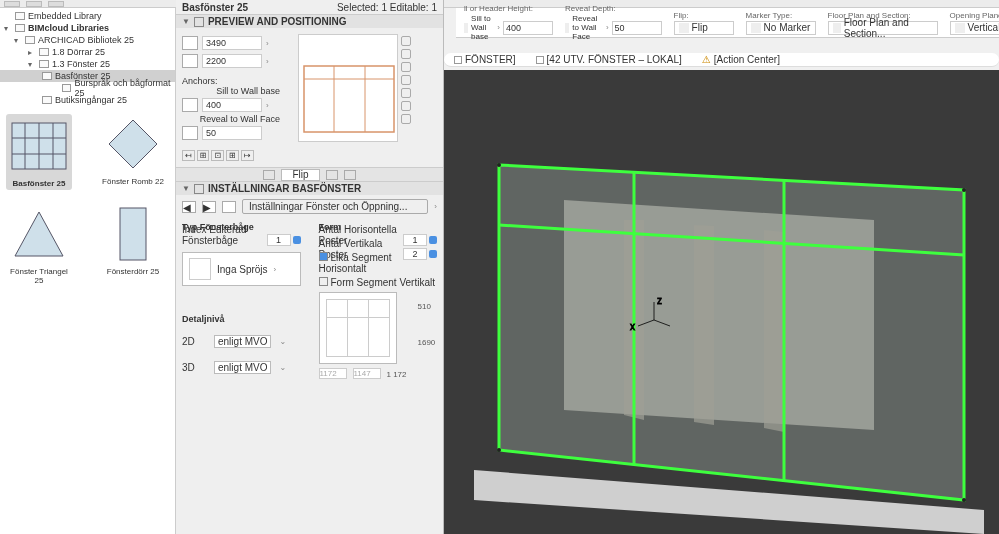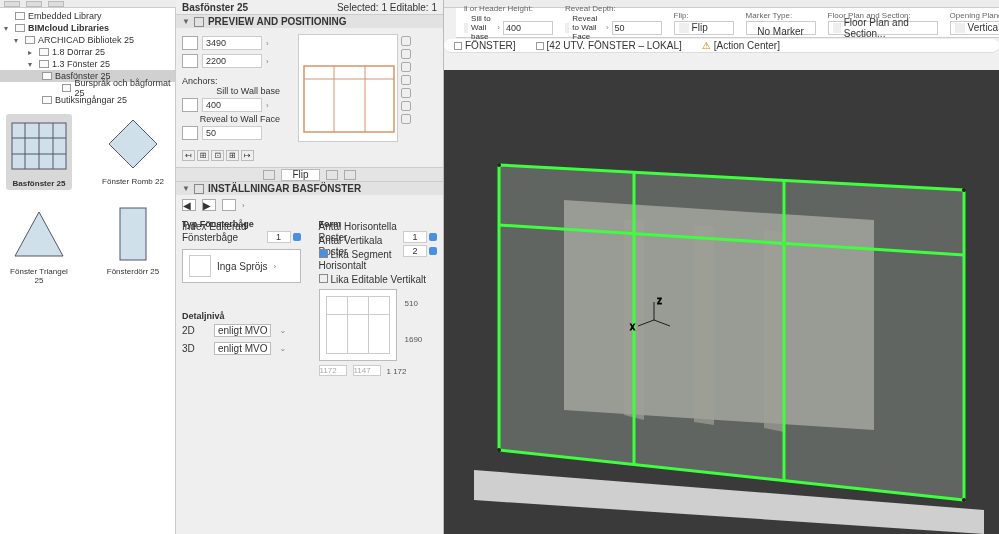--- a/index.html
+++ b/index.html
@@ -13,21 +13,21 @@
 #infostrip { position:absolute; left:456px; top:8px; right:0; height:30px; background:#fff; border-bottom:1px solid #ccc; display:flex; align-items:center; padding:0 8px; gap:12px; font-size:9px; }
 .infogroup { display:flex; flex-direction:column; gap:1px; }
 .infogroup .lbl { font-size:8px; color:#666; }
 .infogroup .val { display:flex; align-items:center; gap:3px; }
 .infogroup input { width:50px; height:14px; border:1px solid #ccc; padding:0 2px; font-size:9px; }
 .chev { font-size:8px; color:#888; }
 .dropdown { border:1px solid #ccc; padding:1px 4px; font-size:9px; background:#fff; height:14px; display:flex; align-items:center; gap:3px; min-width:60px;}
 .dd-icon { width:10px; height:10px; background:#eee; }
 
 
-#tabrow { position:absolute; left:444px; top:39px; right:0; height:14px; background:#fff; display:flex; gap:20px; padding:0 10px; font-size:9px; align-items:center; border-bottom:1px solid #ddd;border-radius:7px;}
+#tabrow { position:absolute; left:444px; top:53px; right:0; height:14px; background:#fff; display:flex; gap:20px; padding:0 10px; font-size:9px; align-items:center; border-bottom:1px solid #ddd;border-radius:7px;}
 .tab { display:flex; align-items:center; gap:3px; color:#555; }
 .tab .sq { width:8px; height:8px; border:1px solid #999; }
 
 
 #leftpanel { position:absolute; left:0; top:8px; width:176px; bottom:0; background:#fff; border-right:1px solid #ccc; overflow:hidden; }
 #tree { padding:2px 0; font-size:9px; }
 .tree-row { display:flex; align-items:center; height:12px; padding-left:4px; gap:3px; }
 .tree-row.sel { background:#d0d0d0; }
 .twisty { width:8px; font-size:8px; color:#666; }
 .folder { width:10px; height:8px; border:1px solid #999; background:#fafafa; }
@@ -75,21 +75,21 @@
 .lblrow input[type=text] { width:24px; height:12px; border:1px solid #ccc; font-size:9px; text-align:center; }
 .chk { width:9px; height:9px; border:1px solid #888; display:inline-block; margin-right:3px; }
 .chk.on { background:#4a90e2; }
 .chip { width:8px; height:8px; background:#4a90e2; border-radius:2px; }
 
 #formsketch { width:78px; height:72px; border:1px solid #bbb; background:#fff; margin:4px 0; position:relative; }
 #formsketch .grid { position:absolute; inset:6px; }
 #formsketch .grid div { position:absolute; background:#ccc; }
 .dimval { font-size:8px; color:#555; }
 
-.panel-row { display:flex; align-items:center; height:18px; padding:0 6px; gap:8px; font-size:9px; }
+.panel-row { display:flex; align-items:center; height:18px; padding:0 6px; gap:8px; font-size:9px;margin-top:8px; }
 .panel-row select,.panel-row .sel { border:1px solid #bbb; background:#fff; font-size:9px; padding:0 3px; height:13px; min-width:56px;}
 
 
 #viewport { position:absolute; left:444px; top:70px; right:0; bottom:0; background:#3a3a3a; overflow:hidden; }
 #viewport svg { width:100%; height:100%; }
 
 </style>
 </head>
 <body>
 
@@ -120,21 +120,21 @@
   </div>
   <div class="infogroup">
     <span class="lbl">Flip:</span>
     <div class="dropdown">
         <span class="dd-icon"></span>
         <span>Flip</span>
       </div>
   </div>
   <div class="infogroup">
     <span class="lbl">Marker Type:</span>
-    <div class="dropdown" style="min-width:70px;flex-direction:column;">
+    <div class="dropdown" style="min-width:70px;">
         <span class="dd-icon"></span>
         <span>No Marker</span>
       </div>
   </div>
   <div class="infogroup">
     <span class="lbl">Floor Plan and Section:</span>
     <div class="dropdown" style="min-width:110px;">
         <span class="dd-icon"></span>
         <span>Floor Plan and Section...</span>
       </div>
@@ -321,20 +321,21 @@
 
   <div class="section-h">
     <span class="tw">▼</span>
     <span style="width:10px;height:10px;border:1px solid #888"></span>
     <span>INSTÄLLNINGAR BASFÖNSTER</span>
   </div>
   <div class="settings-row">
     <div class="sq">◀</div>
     <div class="sq">▶</div>
     <div class="sq"></div>
+    <div class="pill"><span>Inställningar Fönster och Öppning...</span></div>
     <span class="chev">›</span>
   </div>
 
   <div id="formsec">
     <div class="col">
       <div style="font-weight:bold;font-size:9px;">Typ Fönsterbåge</div>
       <div class="lblrow">
         <span>Index Editerad Fönsterbåge</span>
         <span style="display:flex;gap:2px;align-items:center">
           <input type="text" value="1" style="">
@@ -372,35 +373,35 @@
           <span>Antal Vertikala Poster</span>
           <span style="display:flex;gap:2px;align-items:center">
             <input type="text" value="2" style="">
             <span class="chip"></span>
           </span>
         </div>
       <div class="lblrow">
           <span><span class="chk on"></span><span>Lika Segment Horisontalt</span></span>
         </div>
       <div class="lblrow">
-          <span><span class="chk"></span><span>Lika Editable Vertikalt</span></span>
+          <span><span class="chk"></span><span>Form Segment Vertikalt</span></span>
         </div>
       <div style="display:flex;align-items:flex-start">
         <div id="formsketch">
           <div class="grid">
             <div style="left:0;top:0;width:100%;height:1px"></div>
             <div style="left:0;top:18px;width:100%;height:1px"></div>
             <div style="left:0;bottom:0;width:100%;height:1px"></div>
             <div style="left:0;top:0;width:1px;height:100%"></div>
             <div style="left:33%;top:0;width:1px;height:100%"></div>
             <div style="left:66%;top:0;width:1px;height:100%"></div>
             <div style="right:0;top:0;width:1px;height:100%"></div>
           </div>
         </div>
-        <div style="display:flex;flex-direction:column;justify-content:space-around;height:72px;padding-left:8px">
+        <div style="display:flex;flex-direction:column;justify-content:space-around;height:72px;padding-left:21px">
           <span class="dimval">510</span>
           <span class="dimval">1690</span>
         </div>
       </div>
       <div style="display:flex;gap:6px;align-items:flex-end;font-size:8px">
         <input style="width: 28px; height: 11px; border: 1px solid rgb(204, 204, 204); font-size: 8px; color: rgb(170, 170, 170);" value="1172">
         <input style="width: 28px; height: 11px; border: 1px solid rgb(204, 204, 204); font-size: 8px; color: rgb(170, 170, 170);" value="1147">
         <span class="dimval">1 172</span>
       </div>
     </div>

